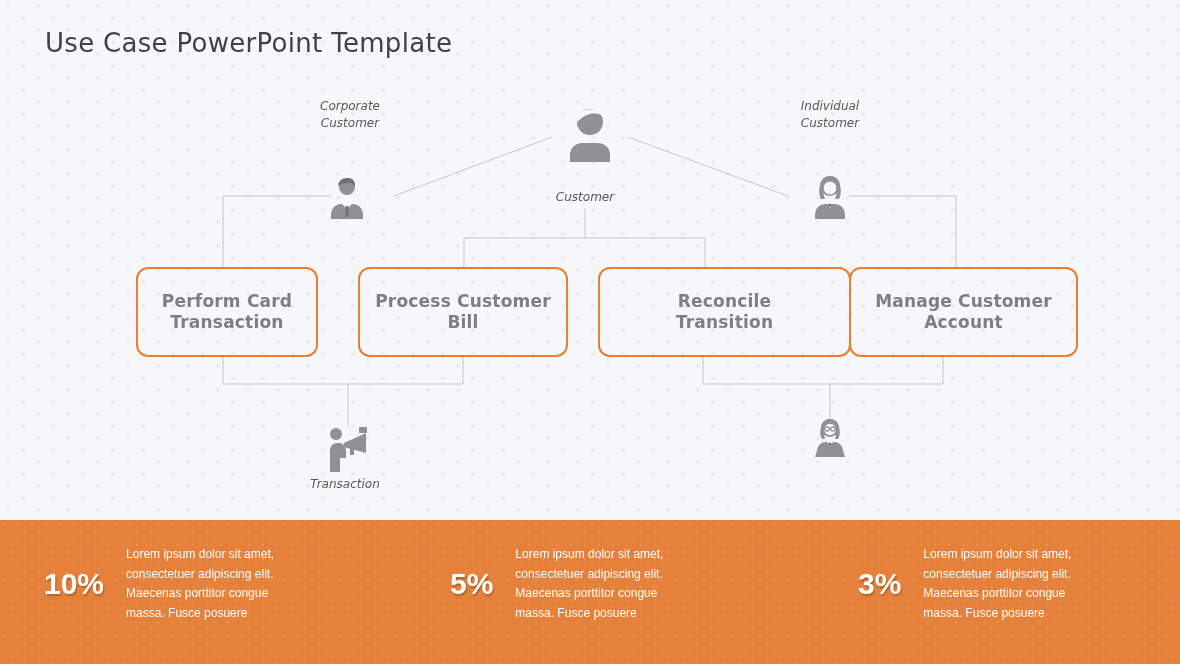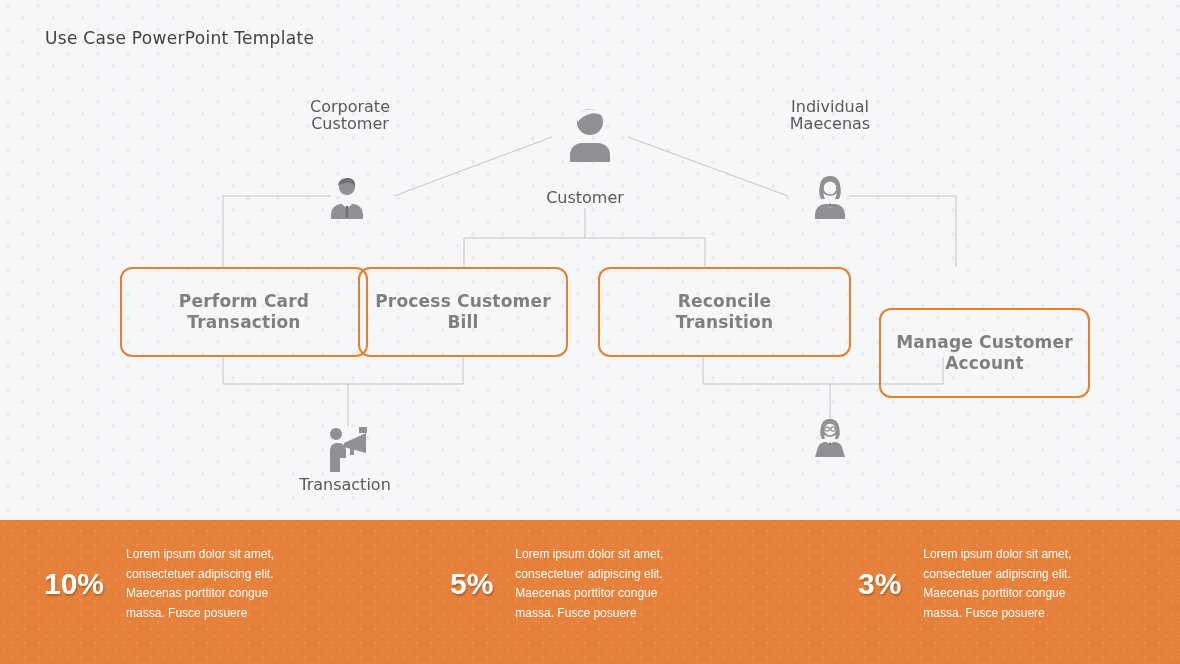--- a/index.html
+++ b/index.html
@@ -10,29 +10,29 @@
     position:relative; width:1180px; height:664px;
     background-color:#F6F7F9;
     background-image:
       radial-gradient(ellipse 4px 3px at 8px 6px,  #E7EBF2 60%, transparent 61%),
       radial-gradient(ellipse 4px 3px at 23px 18px, #E7EBF2 60%, transparent 61%);
     background-size:30px 24px;
   }
 
   .page-title {
     position:absolute; left:45px; top:28px;
-    font-size:17px; font-weight:400; color:#414244; letter-spacing:0.3px;
+    font-size:26px; font-weight:400; color:#414244; letter-spacing:0.3px;
   }
 
   .lines-layer { position:absolute; left:0; top:0; width:1180px; height:520px; }
   .lines-layer line, .lines-layer polyline { stroke:#C4C5C8; stroke-width:1; fill:none; }
 
   .actor-label {
     position:absolute; width:130px; text-align:center;
-    font-size:16px; color:#595959; line-height:17px; white-space:pre-line;
+    font-size:12px; color:#595959; line-height:17px; white-space:pre-line;font-style:italic;
   }
   .lbl-corporate  { left:285px; top:98px; }
   .lbl-individual { left:765px; top:98px; }
   .lbl-customer   { left:520px; top:189px; }
   .lbl-sponsoring { left:280px; top:476px; }
   .lbl-retail     { left:766px; top:461px; }
 
   .actor-icon { position:absolute; }
   .ic-customer   { left:567px; top:107px; }
   .ic-corporate  { left:328px; top:177px; }
@@ -41,24 +41,24 @@
   .ic-retail     { left:813px; top:418px; }
 
   .usecase-box {
     position:absolute; top:267px; height:90px;
     border:2.5px solid #EB7D2F; border-radius:12px;
     display:flex; align-items:center; justify-content:center;
     text-align:center; font-weight:bold; font-size:17px; line-height:21.5px;
     color:#7E7F81; letter-spacing:0.2px; white-space:pre-line;
     background:transparent;
   }
-  .box-1 { left:120px; width:248px; }
+  .box-1 { left:136px; width:182px; }
   .box-2 { left:358px; width:210px; }
   .box-3 { left:598px; width:253px; }
-  .box-4 { left:879px; width:211px;margin-top:41px; }
+  .box-4 { left:849px; width:229px; }
 
   .stats-band {
     position:absolute; left:0; top:520px; width:1180px; height:144px;
     background-color:#E6813C;
     background-image:
       radial-gradient(circle 1.5px at 4px 4px,  rgba(255,255,255,0.10) 60%, transparent 61%),
       radial-gradient(circle 1.5px at 11px 11px, rgba(255,255,255,0.10) 60%, transparent 61%);
     background-size:14px 14px;
   }
   .stat {
@@ -100,21 +100,21 @@
     <line x1="348" y1="384" x2="348" y2="426"></line>
     <line x1="703" y1="357" x2="703" y2="384"></line>
     <line x1="943" y1="357" x2="943" y2="384"></line>
     <line x1="703" y1="384" x2="943" y2="384"></line>
     <line x1="830" y1="384" x2="830" y2="419"></line>
   </svg>
 
   <div class="actor-label lbl-corporate">Corporate
 Customer</div>
   <div class="actor-label lbl-individual">Individual
-Maecenas</div>
+Customer</div>
   <div class="actor-label lbl-customer">Customer</div>
   <div class="actor-label lbl-sponsoring">Transaction</div>
 
   <svg class="actor-icon ic-customer" width="46" height="55" viewBox="0 0 46 55">
     <circle cx="23" cy="15" r="13" fill="#8F9194"></circle>
     <path d="M9 10 Q17 0 29 3 Q35 5 36 9 Q28 4 20 8 Q13 11 11 15 Z" fill="#F6F7F9"></path>
     <path d="M3 55 v-7 a12 12 0 0 1 12 -12 h16 a12 12 0 0 1 12 12 v7 z" fill="#8F9194"></path>
   </svg>
 
   <svg class="actor-icon ic-corporate" width="38" height="42" viewBox="0 0 38 42">

